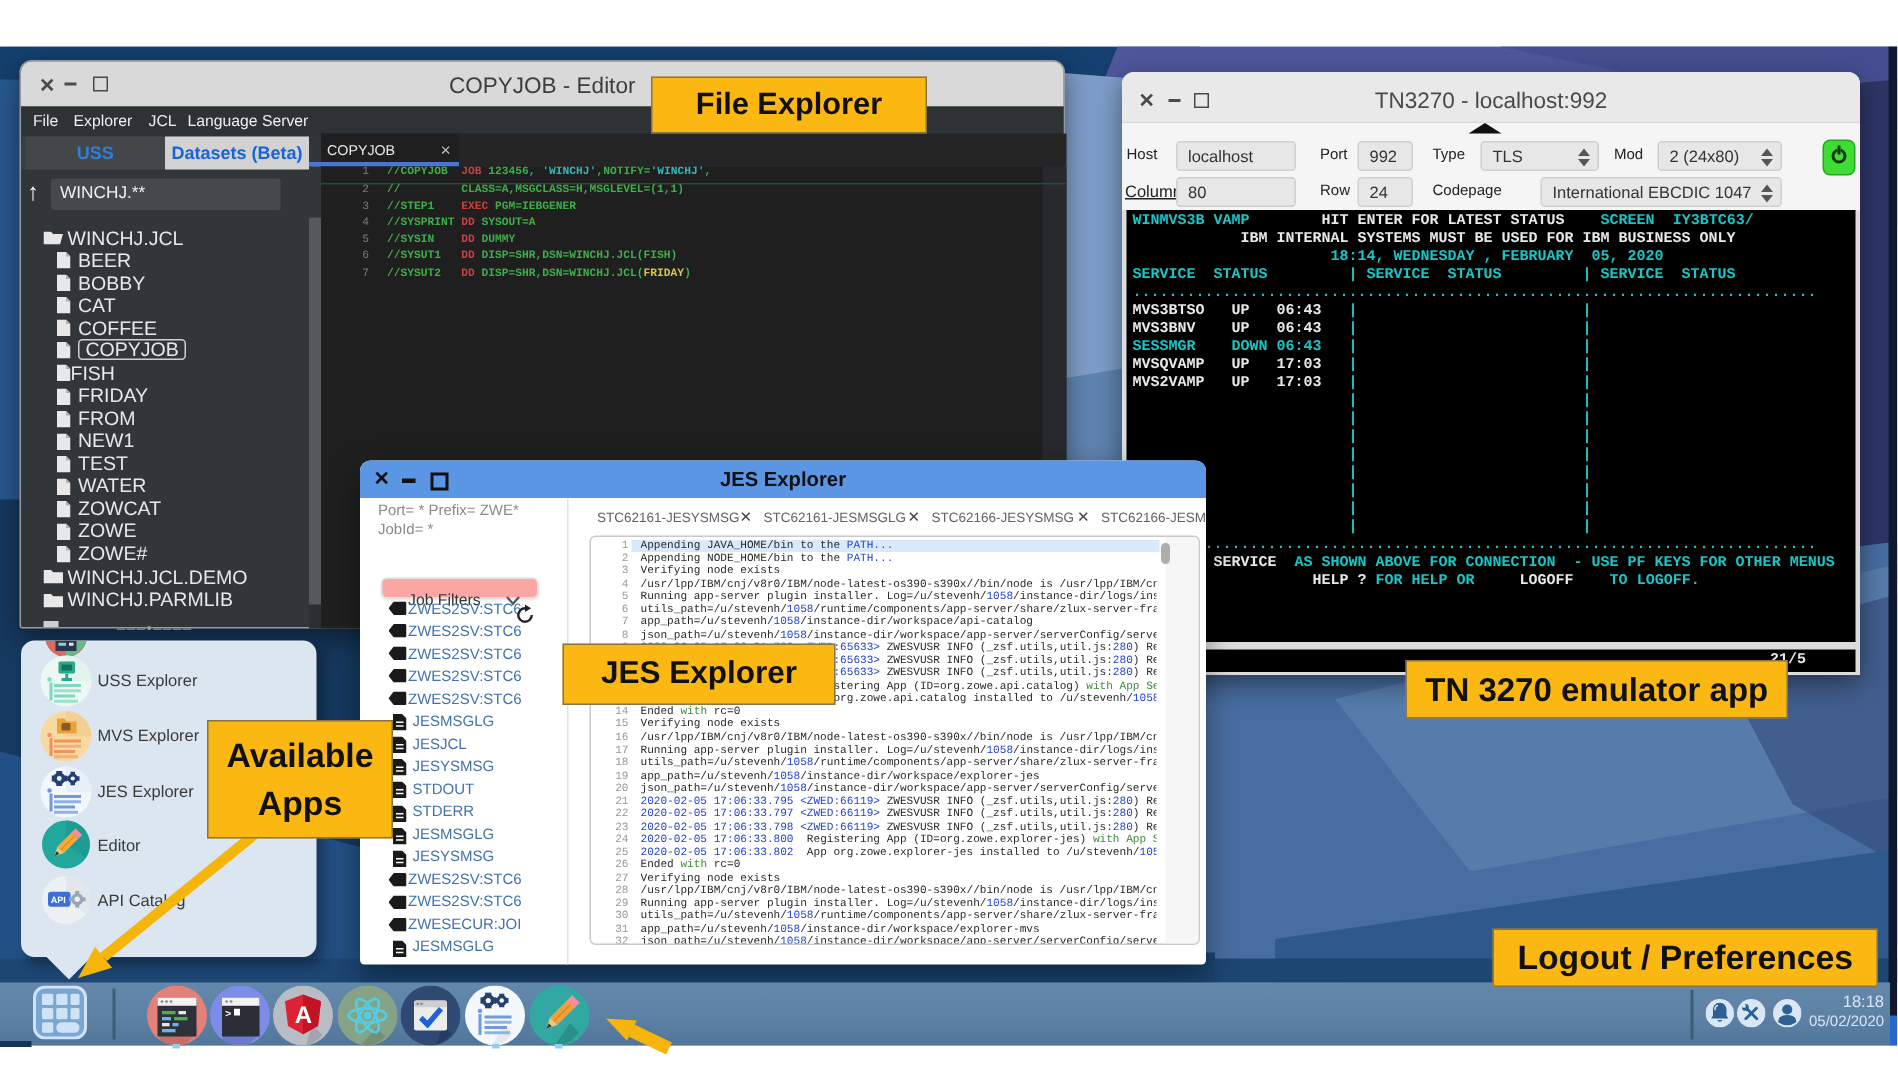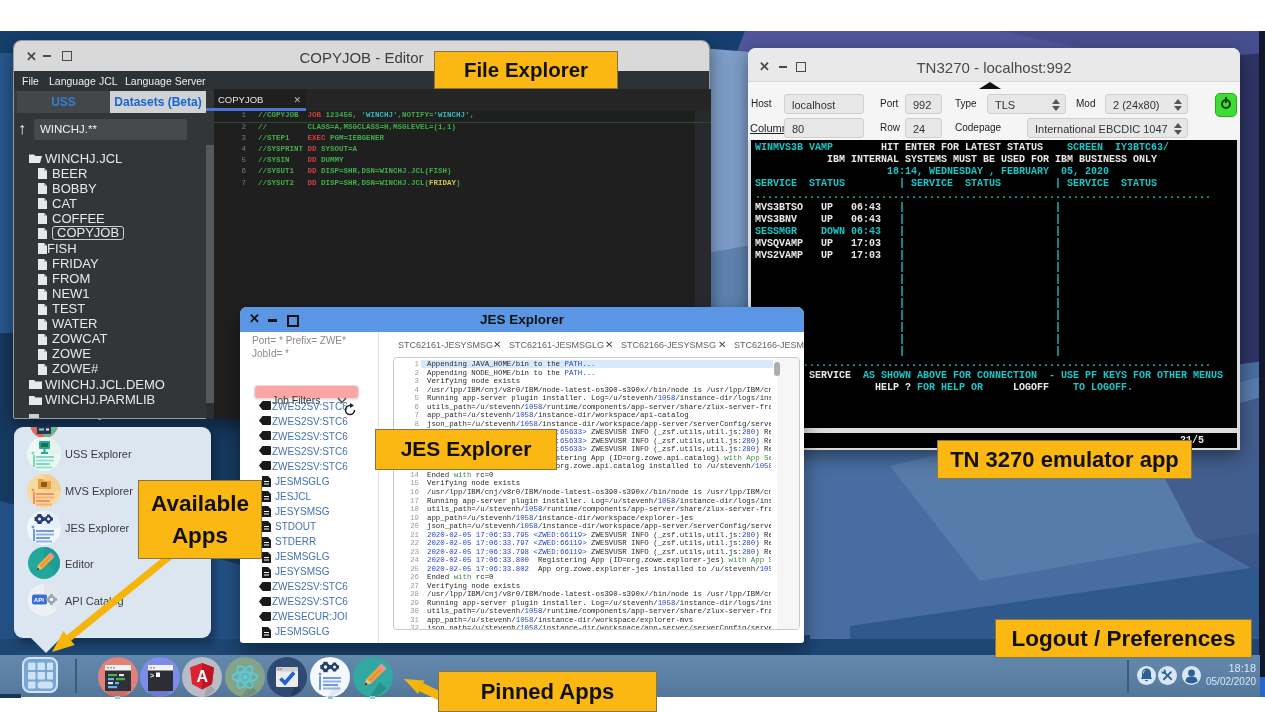--- a/index.html
+++ b/index.html
@@ -99,21 +99,21 @@
   <div id="edwin" class="abs">
 
     <div class="abs" style="left:0;top:0;width:695px;height:30px;background:#d9d9d9;border-radius:7px 7px 0 0;"></div>
     <div class="abs" style="left:12px;top:8px;width:60px;height:14px;color:#4a4a4a;font-size:13px;font-weight:bold;letter-spacing:6px;">✕</div>
     <div class="abs" style="left:29px;top:14px;width:8px;height:2px;background:#4a4a4a;"></div>
     <div class="abs" style="left:48px;top:10px;width:8px;height:8px;border:1.5px solid #4a4a4a;"></div>
     <div class="abs" style="left:0;top:8px;width:695px;text-align:center;font-size:15px;color:#3d3d3d;">COPYJOB - Editor</div>
 
     <div class="abs" style="left:0;top:30px;width:695px;height:20px;background:#2f3235;color:#eee;font-size:10.5px;">
       <span class="abs" style="left:8px;top:4px;">File</span>
-      <span class="abs" style="left:35px;top:4px;">Language</span>
+      <span class="abs" style="left:35px;top:4px;">Explorer</span>
       <span class="abs" style="left:85px;top:4px;">JCL</span>
       <span class="abs" style="left:111px;top:4px;">Language Server</span>
     </div>
 
     <div class="abs" style="left:0;top:50px;width:192px;height:22px;background:#3a3d40;"></div>
     <div class="abs" style="left:3px;top:50px;width:93px;height:22px;background:#44474a;color:#2f7fd8;font-size:12px;font-weight:bold;text-align:center;line-height:22px;">USS</div>
     <div class="abs" style="left:96px;top:50px;width:96px;height:22px;background:#d2d2d2;color:#1565d8;font-size:12px;font-weight:bold;text-align:center;line-height:22px;">Datasets (Beta)</div>
 
     <div class="abs" style="left:4px;top:79px;color:#f0f0f0;font-size:16px;font-weight:bold;">↑</div>
     <div class="abs" style="left:20px;top:78px;width:153px;height:21px;background:#46494c;border-radius:2px;color:#f0f0f0;font-size:11.5px;line-height:21px;padding-left:6px;box-sizing:border-box;">WINCHJ.**</div>
@@ -796,15 +796,14 @@
       <line x1="170" y1="556" x2="69" y2="638" stroke="#f5b50a" stroke-width="7"></line>
       <polygon points="52,652 63.4,631.1 74.7,645.1" fill="#f5b50a"></polygon>
       <line x1="446" y1="699" x2="421" y2="687" stroke="#f5b50a" stroke-width="9"></line>
       <polygon points="404,679 424.4,680.4 418,693.9" fill="#f5b50a"></polygon>
     </svg>
     <div class="ylab" style="left:434px;top:51px;width:184px;height:38px;font-size:20.5px;">File Explorer</div>
     <div class="ylab" style="left:375px;top:429px;width:182px;height:41px;font-size:21px;">JES Explorer</div>
     <div class="ylab" style="left:937px;top:440px;width:255px;height:39px;font-size:22px;">TN 3270 emulator app</div>
     <div class="ylab" style="left:138px;top:480px;width:124px;height:79px;font-size:22.5px;line-height:1.42;">Available<br>Apps</div>
     <div class="ylab" style="left:995px;top:619px;width:257px;height:39px;font-size:22.5px;">Logout / Preferences</div>
-    <div class="ylab" style="left:438px;top:671px;width:219px;height:41px;font-size:22px;">Pinned Apps</div>
   </div>
 </div>
 
 </body></html>

